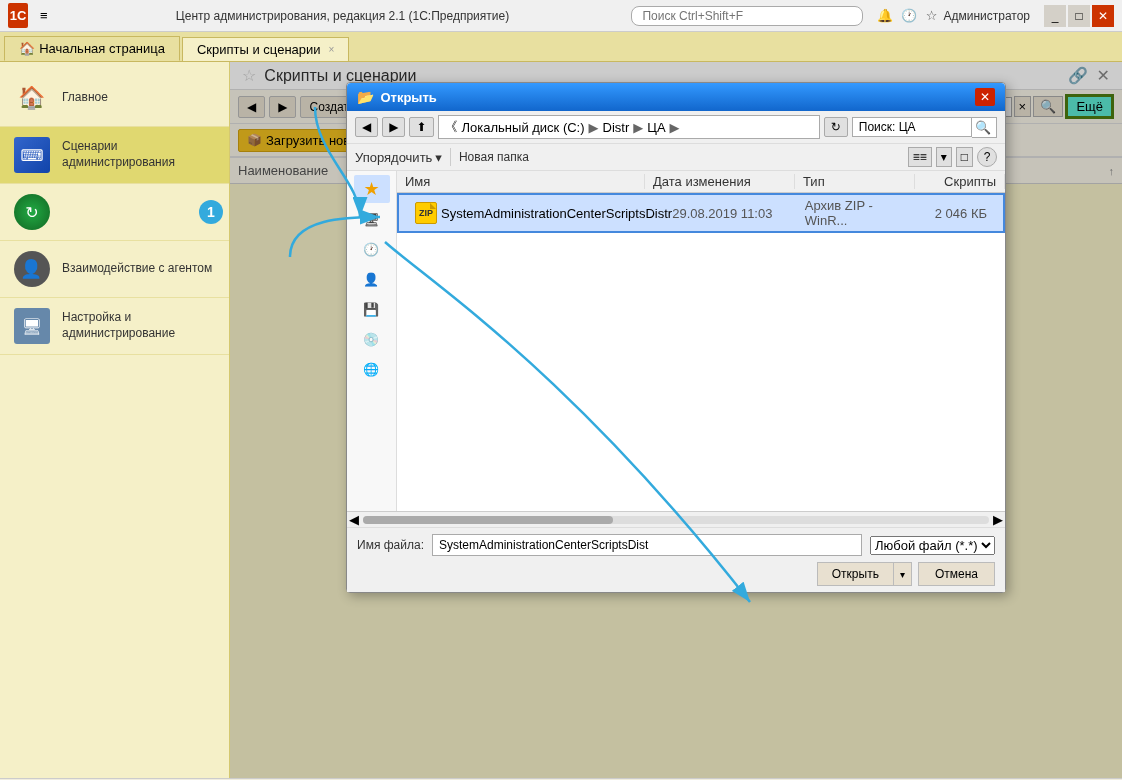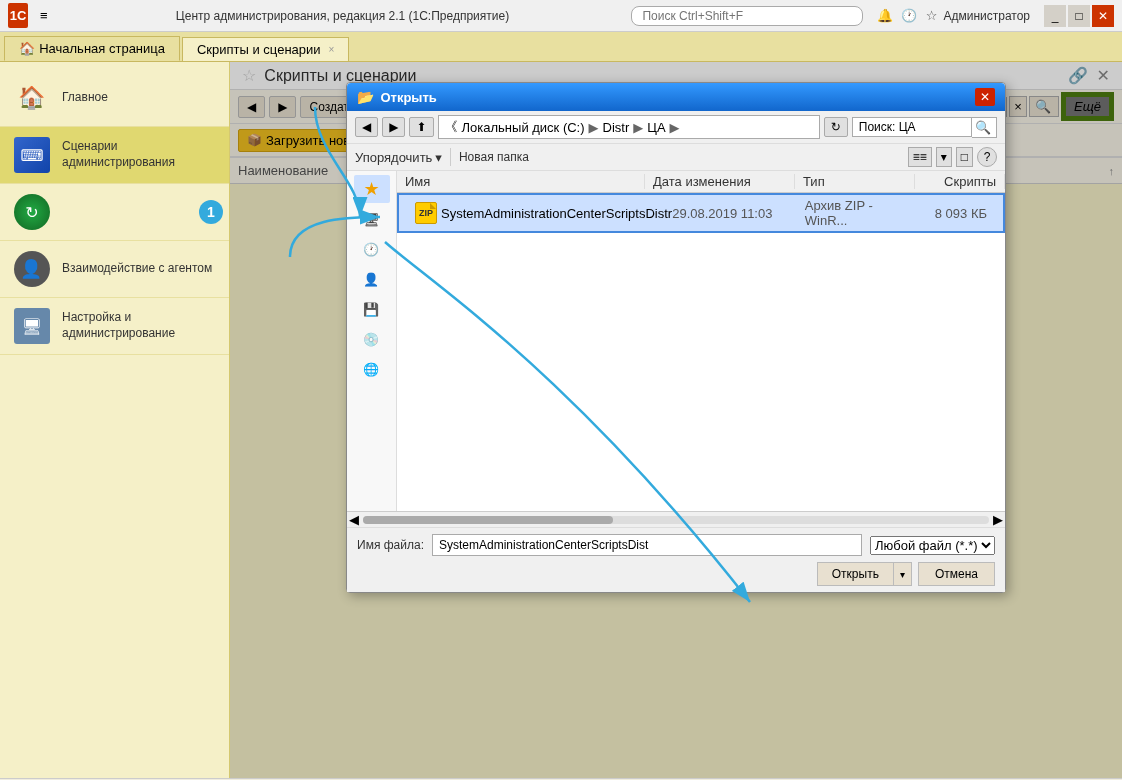--- a/index.html
+++ b/index.html
@@ -195,21 +195,21 @@
       display: flex; align-items: center; gap: 2px;
     }
     .tb-search input {
       border: 1px solid #aaa;
       padding: 2px 6px;
       font-size: 12px;
       width: 140px;
     }
     .tb-search .search-x { background: #e8e0d0; border: 1px solid #aaa; padding: 2px 4px; cursor: pointer; }
     .tb-search .search-btn { background: #e8e0d0; border: 1px solid #aaa; padding: 2px 6px; cursor: pointer; }
-    .tb-more { background: #737373; border: 5px solid #4d7c0f; padding: 2px 8px; cursor: pointer; font-style: italic; }
+    .tb-more { background: #5eead4; border: 3px solid #4d7c0f; padding: 2px 8px; cursor: pointer; }
 
     
     .col-header {
       background: #f8f4e8;
       border-bottom: 1px solid #ccc;
       display: flex;
       align-items: center;
       padding: 4px 8px;
       font-size: 12px;
       color: #555;
@@ -703,21 +703,21 @@
               <div class="fh-col fh-size">Скрипты</div>
             </div>
 
             <div class="file-row selected">
               <div class="fc-icon">
                 <div class="zip-icon">ZIP</div>
               </div>
               <div class="fc-name">SystemAdministrationCenterScriptsDistr</div>
               <div class="fc-date">29.08.2019 11:03</div>
               <div class="fc-type">Архив ZIP - WinR...</div>
-              <div class="fc-size">8 093 КБ</div>
+              <div class="fc-size">2 046 КБ</div>
             </div>
           </div>
         </div>
 
         <div class="dialog-hscroll">
           <span style="cursor:pointer;">◀</span>
           <div class="hscroll-track">
             <div class="hscroll-thumb"></div>
           </div>
           <span style="cursor:pointer;">▶</span>

